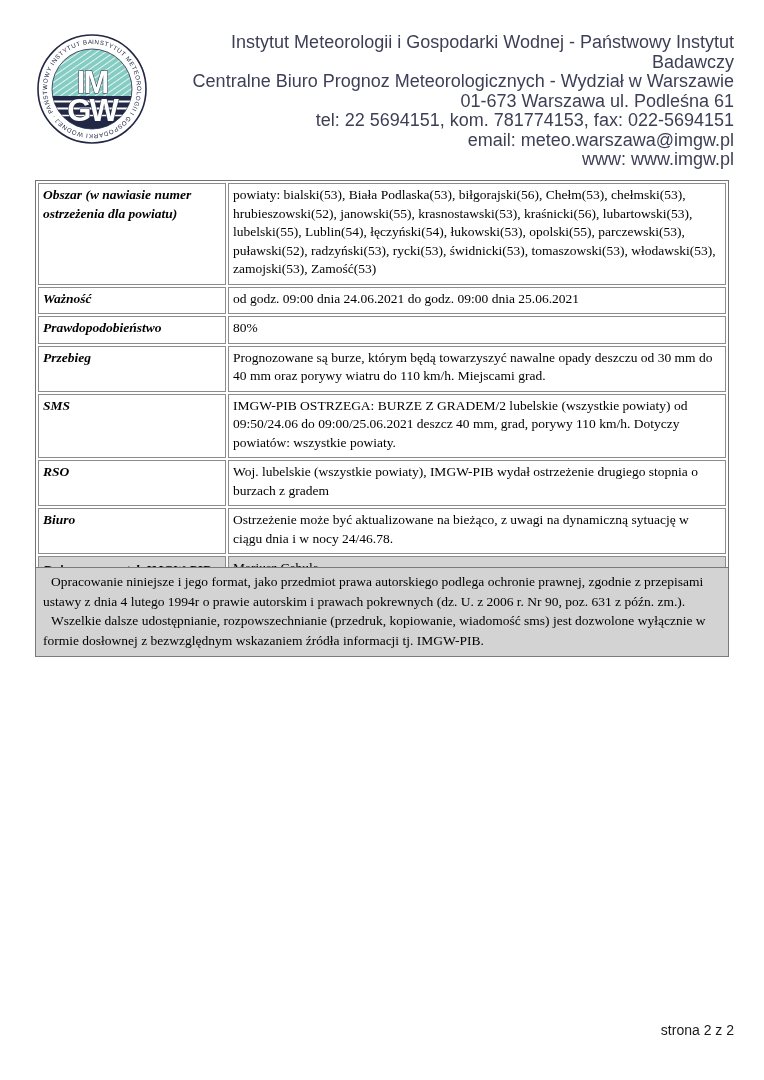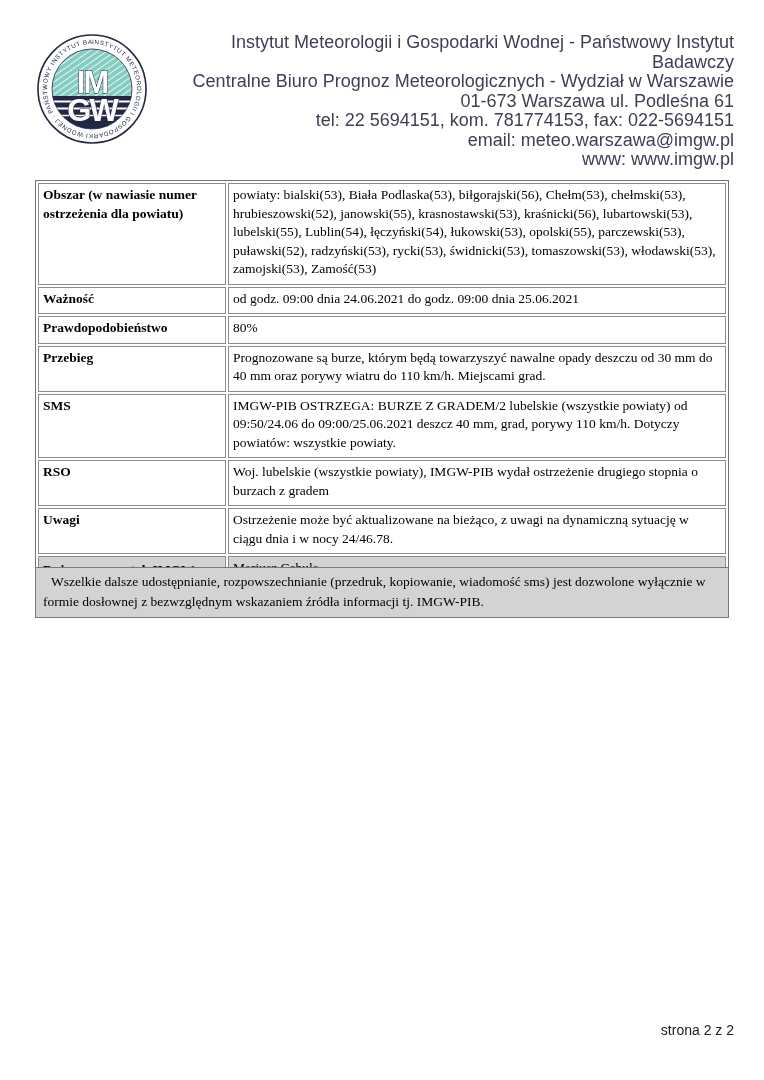--- a/index.html
+++ b/index.html
@@ -12,21 +12,21 @@
                font-family:"Liberation Sans", sans-serif;font-size:18px;line-height:19.5px;
                color:#3d3f56;}
   .header-text .bold{font-weight:normal;}
 
   
   .doc-table{position:absolute;left:35px;top:180px;width:694px;
              border-collapse:separate;border-spacing:2px;border:1px solid #737373;
              background:#ffffff;}
   .doc-table td{border:1px solid #8c8c8c;vertical-align:top;
                 font-size:13.5px;line-height:18.5px;padding:2px 4px 5px 4px;}
-  .doc-table td.lbl{width:178px;font-weight:bold;}
+  .doc-table td.lbl{width:178px;font-weight:bold;font-style:italic;}
   .doc-table tr.hl td{background:#d3d3d3;}
   .doc-table tr.hl td.lbl{line-height:21px;}
 
   
   .note-box{position:absolute;left:35px;top:567px;width:694px;box-sizing:border-box;
             background:#d3d3d3;border:1px solid #7a7a7a;padding:4px 7px 6px 7px;
             font-size:13.5px;line-height:19.5px;}
   .note-box p{margin:0;text-indent:8px;}
 
   
@@ -95,29 +95,30 @@
       </tr>
       <tr>
         <td class="lbl">SMS</td>
         <td>IMGW-PIB OSTRZEGA: BURZE Z GRADEM/2 lubelskie (wszystkie powiaty) od 09:50/24.06 do 09:00/25.06.2021 deszcz 40 mm, grad, porywy 110 km/h. Dotyczy powiatów: wszystkie powiaty.</td>
       </tr>
       <tr>
         <td class="lbl">RSO</td>
         <td>Woj. lubelskie (wszystkie powiaty), IMGW-PIB wydał ostrzeżenie drugiego stopnia o burzach z gradem</td>
       </tr>
       <tr>
-        <td class="lbl">Uwagi</td>
+        <td class="lbl">Biuro</td>
         <td>Ostrzeżenie może być aktualizowane na bieżąco, z uwagi na dynamiczną sytuację w ciągu dnia i w nocy 24/46.78.</td>
       </tr>
       <tr class="hl">
         <td class="lbl">Dyżurny synoptyk IMGW-PIB</td>
         <td>Mariusz Cebula</td>
       </tr>
     </tbody>
   </table>
 
   <div class="note-box">
+    <p>Opracowanie niniejsze i jego format, jako przedmiot prawa autorskiego podlega ochronie prawnej, zgodnie z przepisami ustawy z dnia 4 lutego 1994r o prawie autorskim i prawach pokrewnych (dz. U. z 2006 r. Nr 90, poz. 631 z późn. zm.).</p>
     <p>Wszelkie dalsze udostępnianie, rozpowszechnianie (przedruk, kopiowanie, wiadomość sms) jest dozwolone wyłącznie w formie dosłownej z bezwzględnym wskazaniem źródła informacji tj. IMGW-PIB.</p>
   </div>
 
   <div class="page-num">strona 2 z 2</div>
 
 </div>
 
 </body></html>

